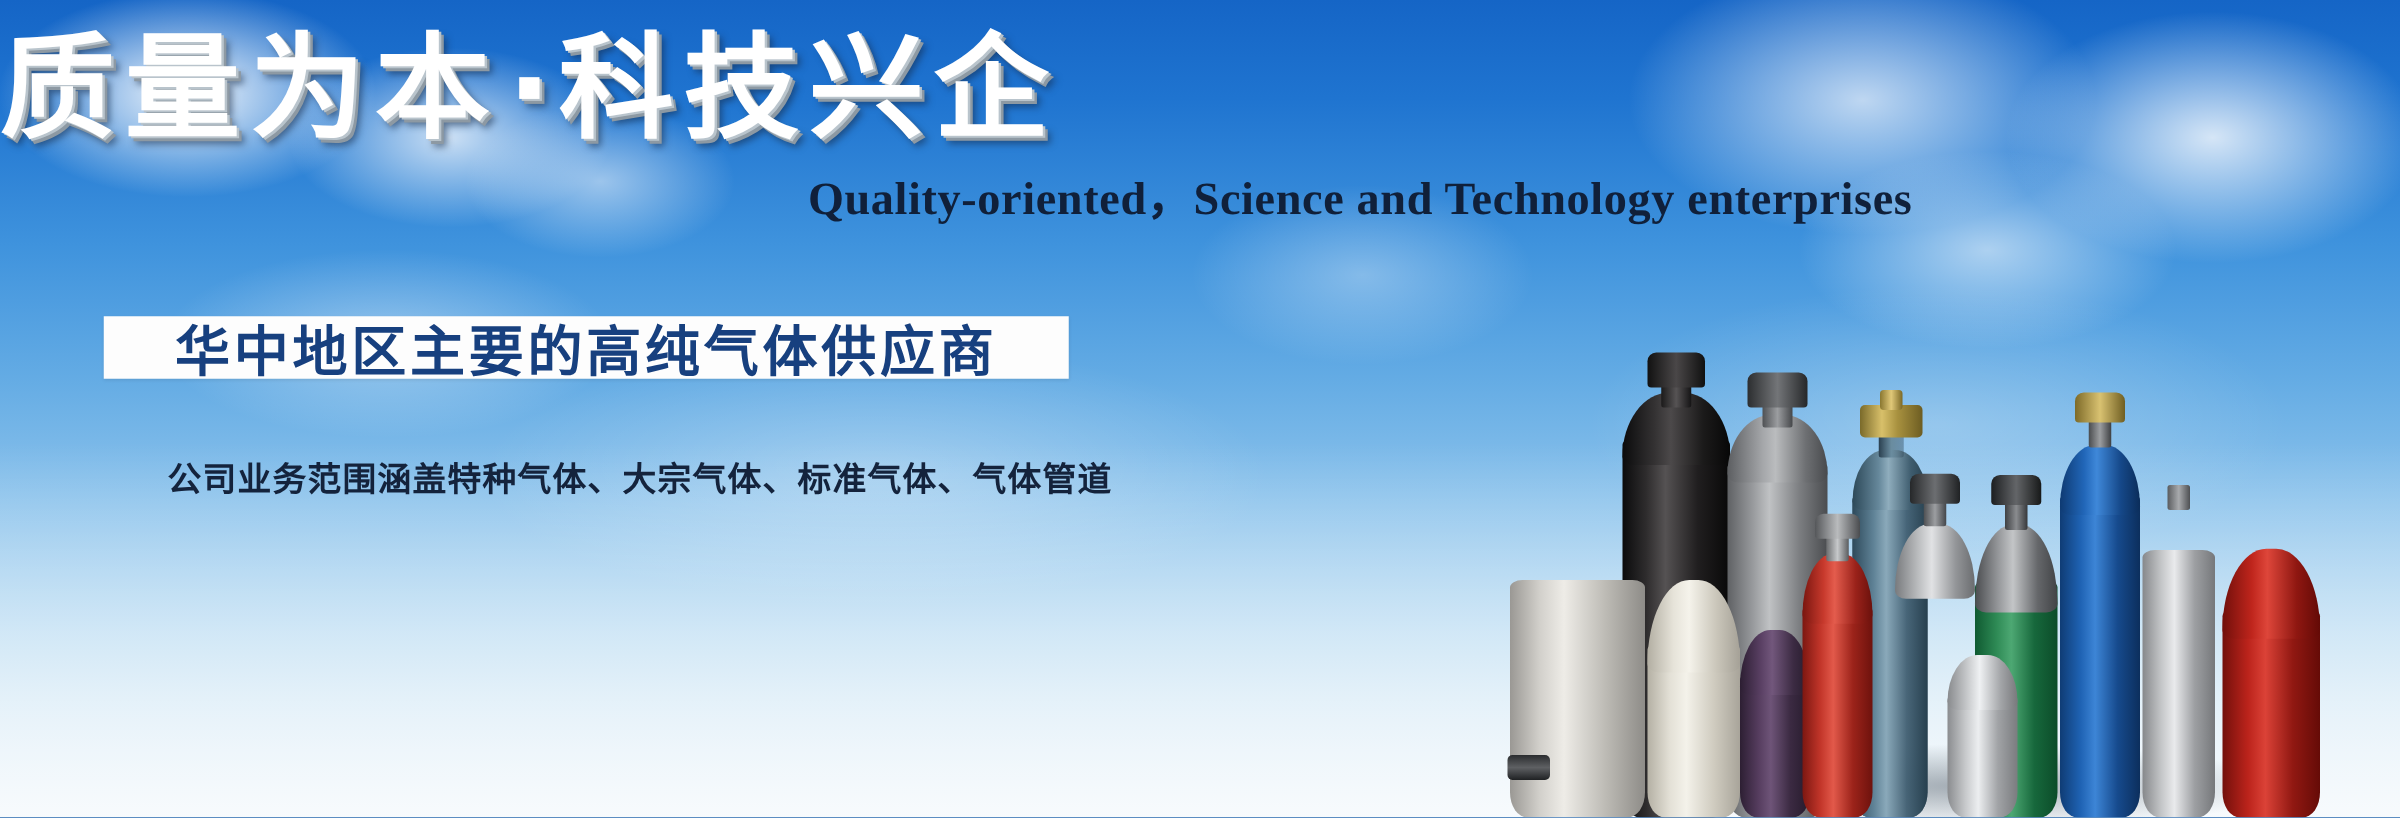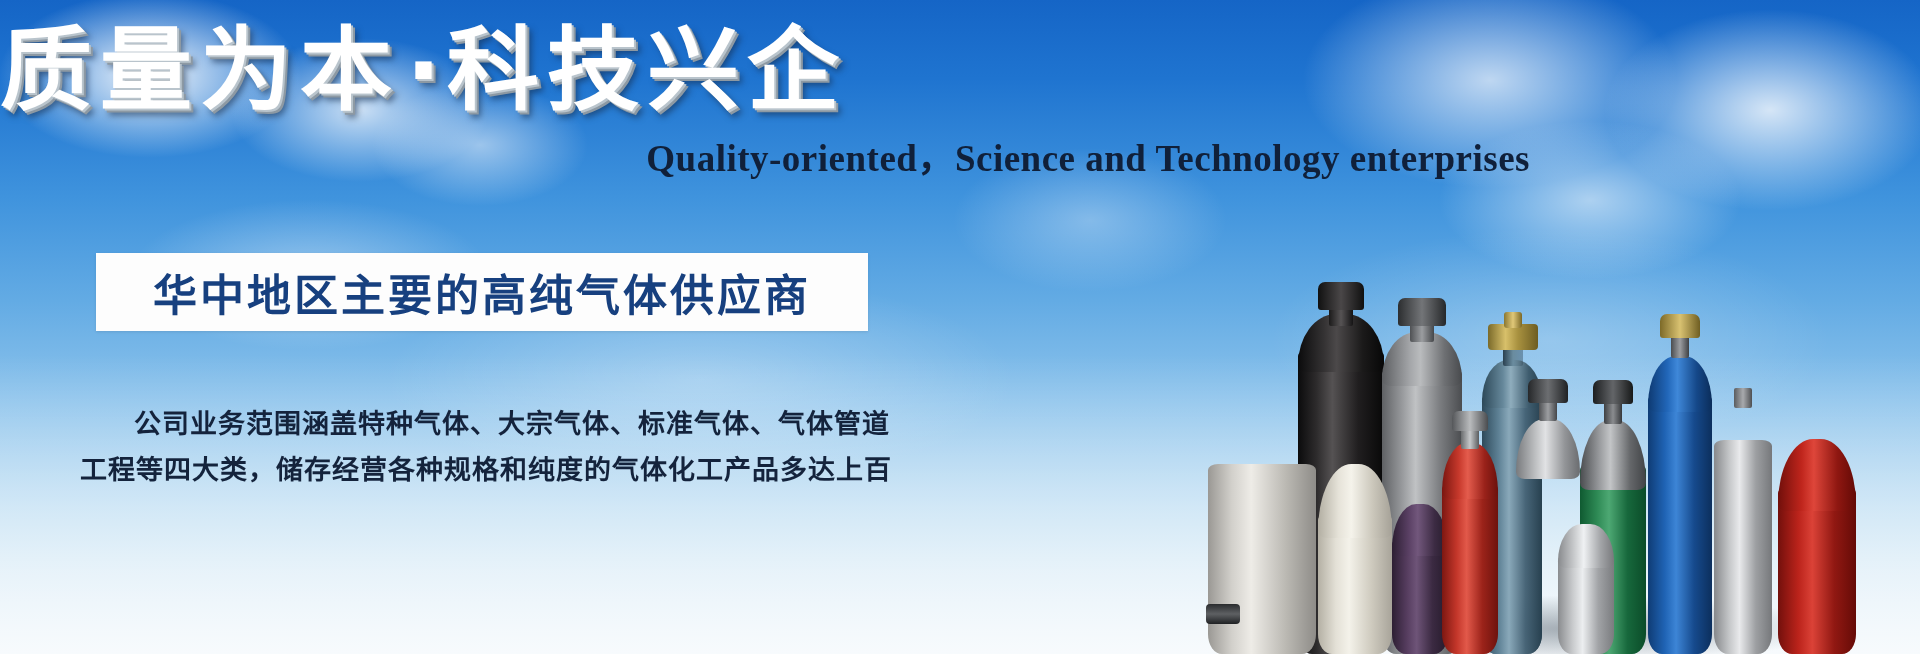--- a/index.html
+++ b/index.html
@@ -86,24 +86,24 @@
     font-weight: 700;
     font-size: 37px;
     letter-spacing: 0.5px;
     color: #10203a;
     white-space: nowrap;
   }
 
   
   .tagline-box {
     position: absolute;
-    left: 96px;
+    left: 83px;
     top: 253px;
     width: 772px;
-    height: 78px;
+    height: 50px;
     background: #fdfdfd;
     box-shadow: 0 1px 3px rgba(0,0,0,0.10);
     display: flex;
     align-items: center;
     justify-content: center;
   }
   .tagline-text {
     font-family: "DejaVu Sans", "Liberation Sans", sans-serif;
     font-weight: 700;
     font-size: 44px;
@@ -119,21 +119,21 @@
     top: 362px;
     width: 790px;
     font-family: "DejaVu Serif", "Liberation Serif", serif;
     font-weight: 700;
     font-size: 27px;
     line-height: 46px;
     color: #14233c;
     letter-spacing: 1px;
   }
   .body-copy .ln { display: block; white-space: nowrap; }
-  .body-copy .indent { padding-left: 54px; margin-top: 39px; }
+  .body-copy .indent { padding-left: 54px; }
 
   
   #products {
     position: absolute;
     right: 0;
     bottom: 0;
     width: 700px;
     height: 520px;
   }
   .cyl {
@@ -194,21 +194,20 @@
   </div>
 
   <div class="subheadline">Quality-oriented，Science and Technology enterprises</div>
 
   <div class="tagline-box">
     <span class="tagline-text">华中地区主要的高纯气体供应商</span>
   </div>
 
   <div class="body-copy">
     <span class="ln indent">公司业务范围涵盖特种气体、大宗气体、标准气体、气体管道</span>
-    <span class="ln">工程等四大类，储存经营各种规格和纯度的气体化工产品多达上百</span>
   </div>
 
   <div id="products">
 
     <div class="ground-shadow" style="left:10px;  bottom:-20px; width:690px; height:90px;"></div>
 
     <div class="cyl" style="left:78px; width:86px; height:350px;">
       <div class="body-tube" style="top:46px; background:linear-gradient(to right,#0b0b0c 0%,#2e2c2d 22%,#555253 40%,#201e1f 70%,#080808 100%);"></div>
       <div class="shoulder" style="top:10px; height:58px; background:linear-gradient(to right,#0b0b0c 0%,#343233 30%,#4c494a 45%,#1b1a1a 75%,#070707 100%);"></div>
       <div class="neck" style="left:31px; top:0px; width:24px; height:22px; background:linear-gradient(to right,#1b1a1a,#565354,#151415);"></div>

